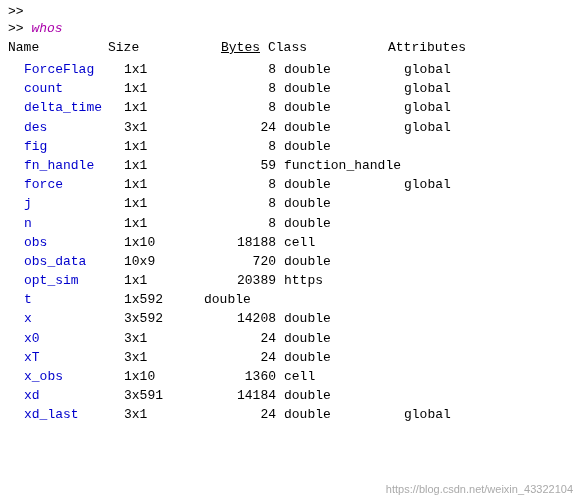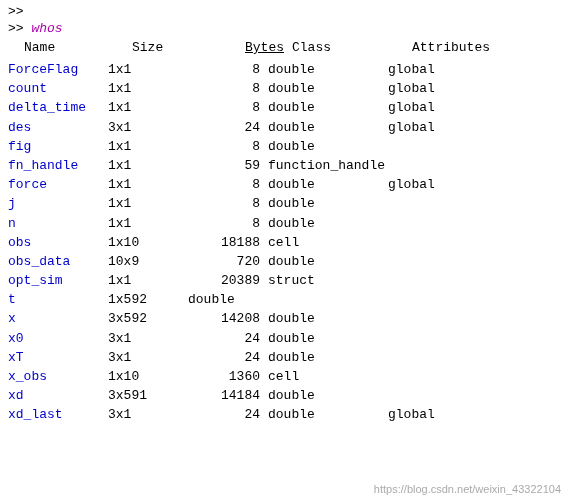--- a/index.html
+++ b/index.html
@@ -37,20 +37,21 @@
     }
     .table-header {
       display: flex;
       margin-bottom: 6px;
       color: #000000;
     }
     .table-row {
       display: flex;
       margin-bottom: 1px;
       line-height: 1.4;
+      margin-left: 16px;
     }
     .col-name {
       width: 100px;
       color: #0000cc;
       flex-shrink: 0;
     }
     .col-size {
       width: 80px;
       flex-shrink: 0;
     }
@@ -64,46 +65,44 @@
       width: 120px;
       flex-shrink: 0;
     }
     .col-attributes {
       width: 100px;
       flex-shrink: 0;
     }
     .header-name {
       width: 100px;
       flex-shrink: 0;
-      margin-left: 16px;
     }
     .header-size {
       width: 80px;
       flex-shrink: 0;
-      margin-left: 8px;
     }
     .header-bytes {
       width: 80px;
       text-align: right;
       padding-right: 8px;
       flex-shrink: 0;
       text-decoration: underline;
     }
     .header-class {
       width: 120px;
       flex-shrink: 0;
     }
     .header-attributes {
       width: 100px;
       flex-shrink: 0;
     }
     .watermark {
       position: absolute;
       bottom: 8px;
-      right: 16px;
+      right: 4px;
       color: #aaaaaa;
       font-size: 11px;
       font-family: Arial, sans-serif;
     }
     .cursor-line {
       margin-top: 4px;
       color: #000000;
     }
   </style>
 </head>
@@ -201,21 +200,21 @@
           <span class="col-name">obs_data</span>
           <span class="col-size">10x9</span>
           <span class="col-bytes">720</span>
           <span class="col-class">double</span>
           <span class="col-attributes"></span>
         </div>
         <div class="table-row">
           <span class="col-name">opt_sim</span>
           <span class="col-size">1x1</span>
           <span class="col-bytes">20389</span>
-          <span class="col-class">struct</span>
+          <span class="col-class">https</span>
           <span class="col-attributes"></span>
         </div>
         <div class="table-row">
           <span class="col-name">t</span>
           <span class="col-size">1x592</span>
           <span class="col-class">double</span>
           <span class="col-attributes"></span>
         </div>
         <div class="table-row">
           <span class="col-name">x</span>

